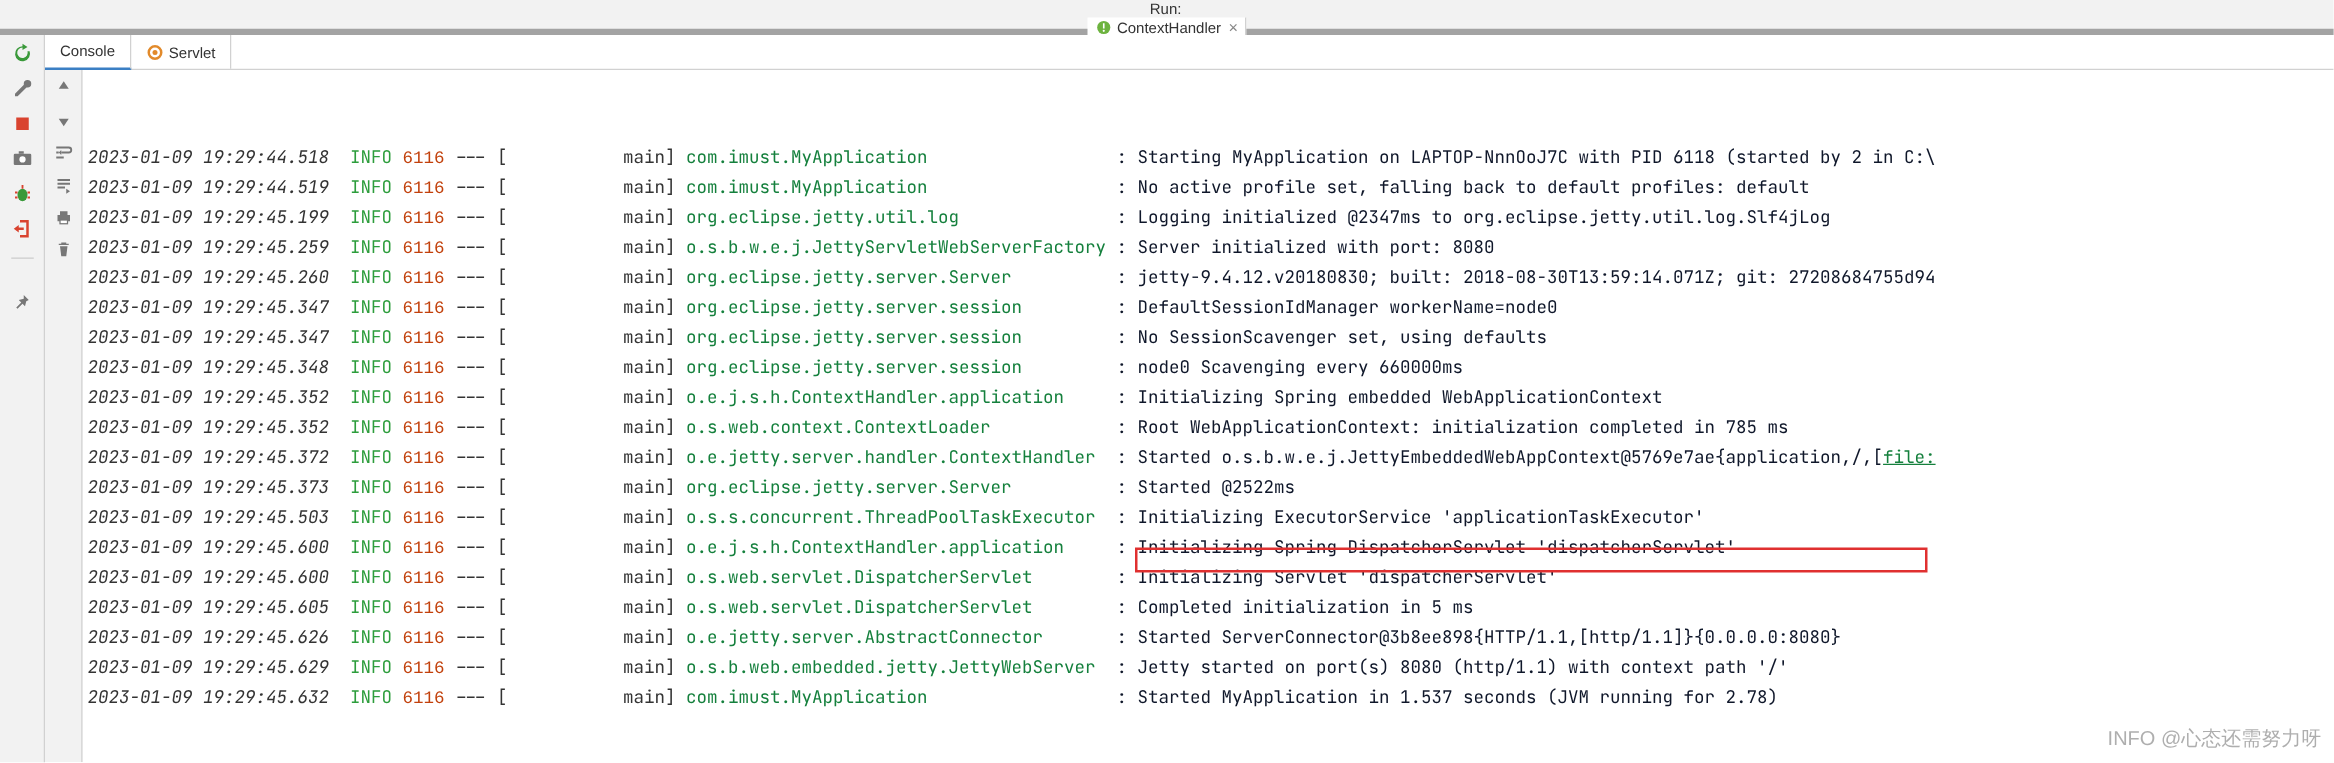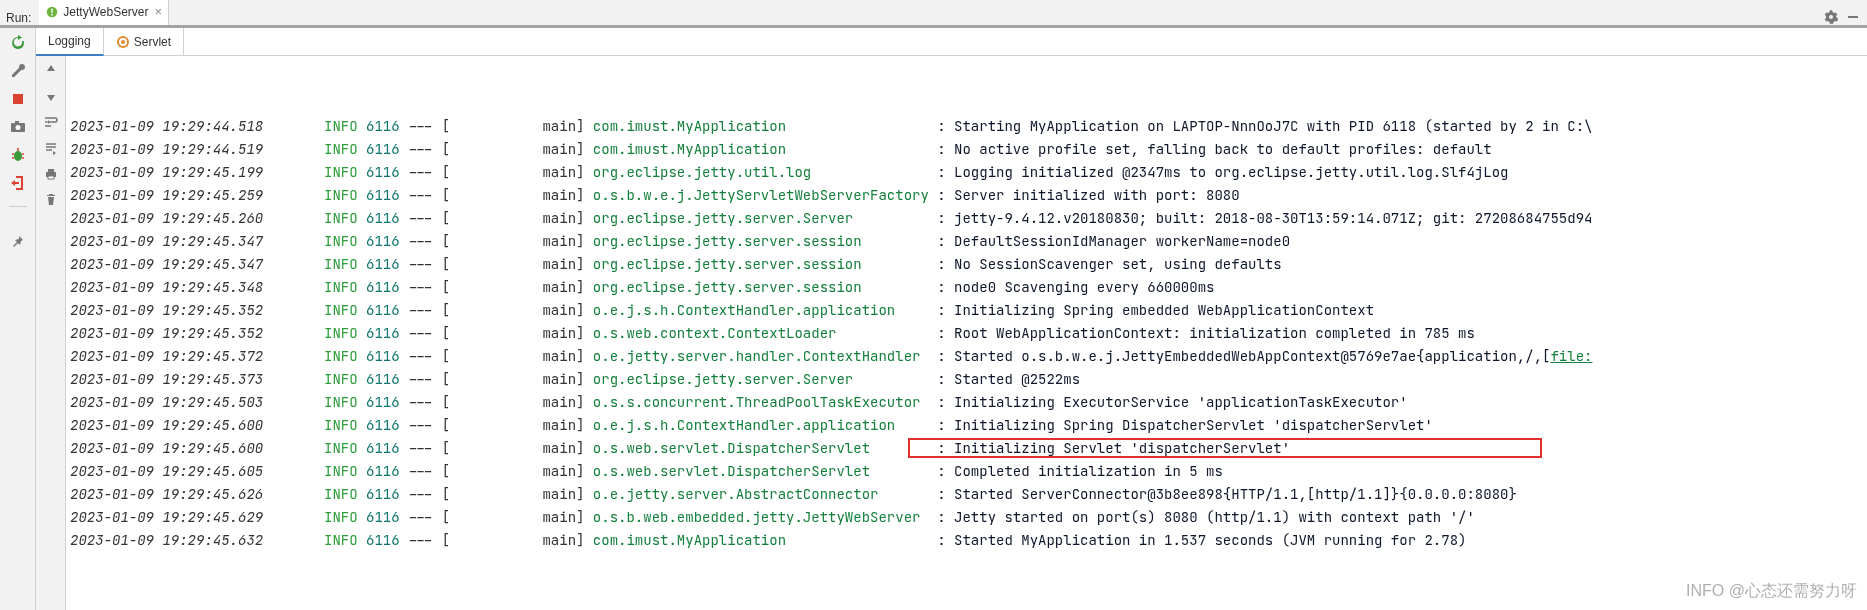--- a/index.html
+++ b/index.html
@@ -1,18 +1,18 @@
 <!DOCTYPE html>
 <html><head>
 <meta charset="utf-8">
 <style>
 * { box-sizing: border-box; margin: 0; padding: 0; }
 body { font-family: "Segoe UI", Arial, sans-serif; font-size: 12px; background: #fff; color: #000; width: 1867px; height: 610px; overflow: hidden; position: relative; }
 
-.top-row { display: flex; align-items: flex-end; height: 28px; border-bottom: 3px solid #a3a3a3; background: #f2f2f2; }
+.top-row { display: flex; align-items: center; height: 28px; border-bottom: 5px solid #a3a3a3; background: #f2f2f2; flex-direction: column; }
 .run-label { padding: 0 8px 0 6px; color: #333; }
 .run-tab { display: flex; align-items: center; height: 27px; padding: 0 6px; background: #fff; border-right: 1px solid #d1d1d1; color: #333; }
 .run-tab .spring-icon { width: 14px; height: 14px; margin-right: 4px; }
 .close-x { color: #888; margin-left: 6px; font-size: 13px; }
 .spacer { flex: 1; }
 .top-right { display: flex; align-items: center; padding-right: 6px; gap: 6px; }
 .top-right .ic { width: 16px; height: 16px; display:flex; align-items:center; justify-content:center; color:#666; }
 
 .body-row { display: flex; height: calc(610px - 28px); }
 
@@ -28,22 +28,22 @@
 
 .console-row { display: flex; flex: 1; overflow: hidden; }
 
 .gutter-left2 { width: 30px; background: #f2f2f2; border-right: 1px solid #d1d1d1; display: flex; flex-direction: column; align-items: center; padding-top: 6px; gap: 10px; }
 .gutter-left2 .ic { width: 16px; height: 16px; }
 
 .log-pane { flex: 1; font-family: "JetBrains Mono", Consolas, monospace; font-size: 14px; line-height: 23px; padding: 2px 0 0 4px; overflow: hidden; white-space: pre; color: #333; position: relative; }
 
 .ln { display: block; }
 .ts { color: #333; font-style: italic; }
-.info { color: #2d9d3c; margin-left: 44px; }
-.pid { color: #0f766e; }
+.info { color: #2d9d3c; }
+.pid { color: #c2410c; font-family: Liberation Mono, monospace; }
 .thr { color: #333; }
 .logger { color: #15803d; }
 .msg { color: #0f172a; }
 .link { color: #15803d; text-decoration: underline; }
 
 .highlight-box { position: absolute; border: 2px solid #e03030; pointer-events: none; }
 
 .watermark { position: absolute; right: 10px; bottom: 8px; color: rgba(120,120,120,0.6); font-size: 16px; font-family: sans-serif; pointer-events:none; }
 
 svg { display: block; }
@@ -52,21 +52,21 @@
 <body>
 
 <div class="top-row">
   <span class="run-label">Run:</span>
   <div class="run-tab">
     <svg class="spring-icon" viewBox="0 0 16 16">
         <circle cx="8" cy="8" r="6" fill="#6db33f"></circle>
         <path d="M8 4 L8 9" stroke="#fff" stroke-width="1.5"></path>
         <circle cx="8" cy="11" r="1" fill="#fff"></circle>
       </svg>
-    <span>JettyWebServer</span>
+    <span>ContextHandler</span>
     <span class="close-x">×</span>
   </div>
   <div class="spacer"></div>
   <div class="top-right">
     <span class="ic">
         <svg viewBox="0 0 16 16">
           <path fill="#777" d="M8 10a2 2 0 1 0 0-4 2 2 0 0 0 0 4zm6-2a6 6 0 0 1-.1 1l1.4 1.1-1.4 2.4-1.7-.6a6 6 0 0 1-1.7 1l-.3 1.8H6.8l-.3-1.8a6 6 0 0 1-1.7-1l-1.7.6-1.4-2.4L3.1 9A6 6 0 0 1 3 8a6 6 0 0 1 .1-1L1.7 5.9l1.4-2.4 1.7.6a6 6 0 0 1 1.7-1L6.8 1.3h2.4l.3 1.8a6 6 0 0 1 1.7 1l1.7-.6 1.4 2.4L12.9 7a6 6 0 0 1 .1 1z"></path>
         </svg>
       </span>
     <span class="ic">
@@ -117,21 +117,21 @@
     <span class="ic">
         <svg viewBox="0 0 18 18">
           <path fill="#777" d="M10 2l4 4-2 1-1 4-2-2-4 4-1-1 4-4-2-2 4-1z"></path>
         </svg>
       </span>
   </div>
 
   <div class="main-col">
     <div class="sub-tabs">
       <div class="sub-tab active">
-          <span>Logging</span>
+          <span>Console</span>
         </div>
       <div class="sub-tab">
         <svg class="actuator-ic" viewBox="0 0 14 14">
             <circle cx="7" cy="7" r="5" fill="none" stroke="#e28a2b" stroke-width="2"></circle>
             <circle cx="7" cy="7" r="2" fill="#e28a2b"></circle>
           </svg>
         <span>Servlet</span>
       </div>
     </div>
 

